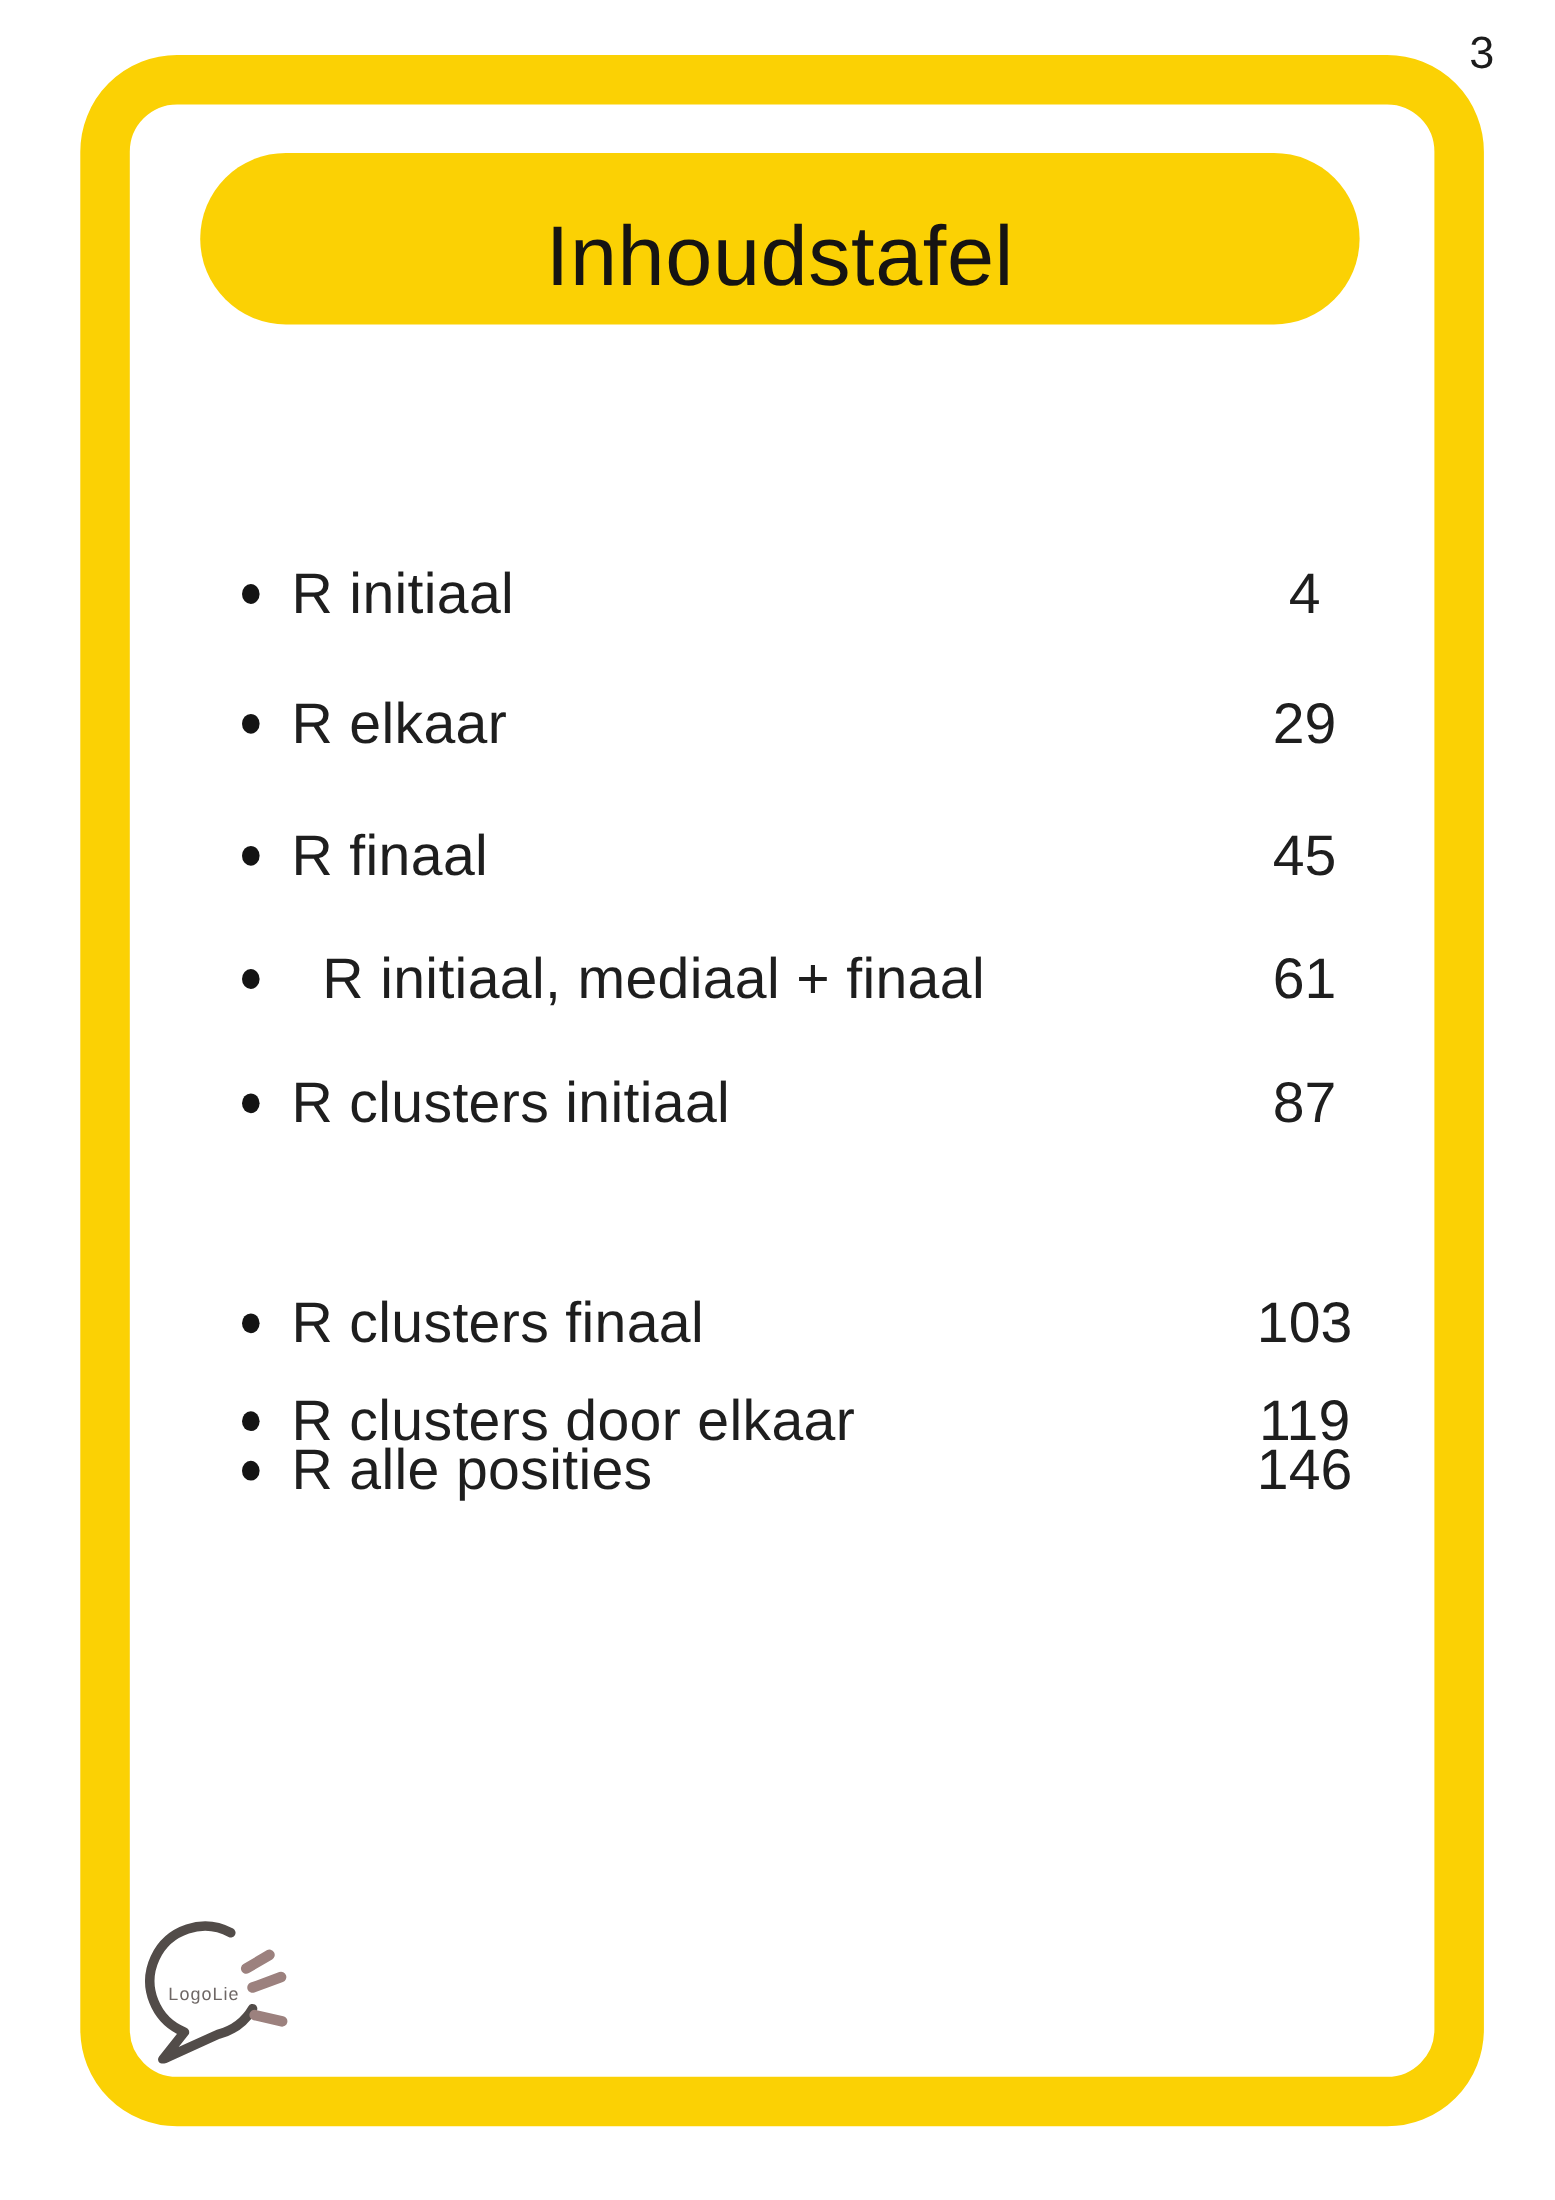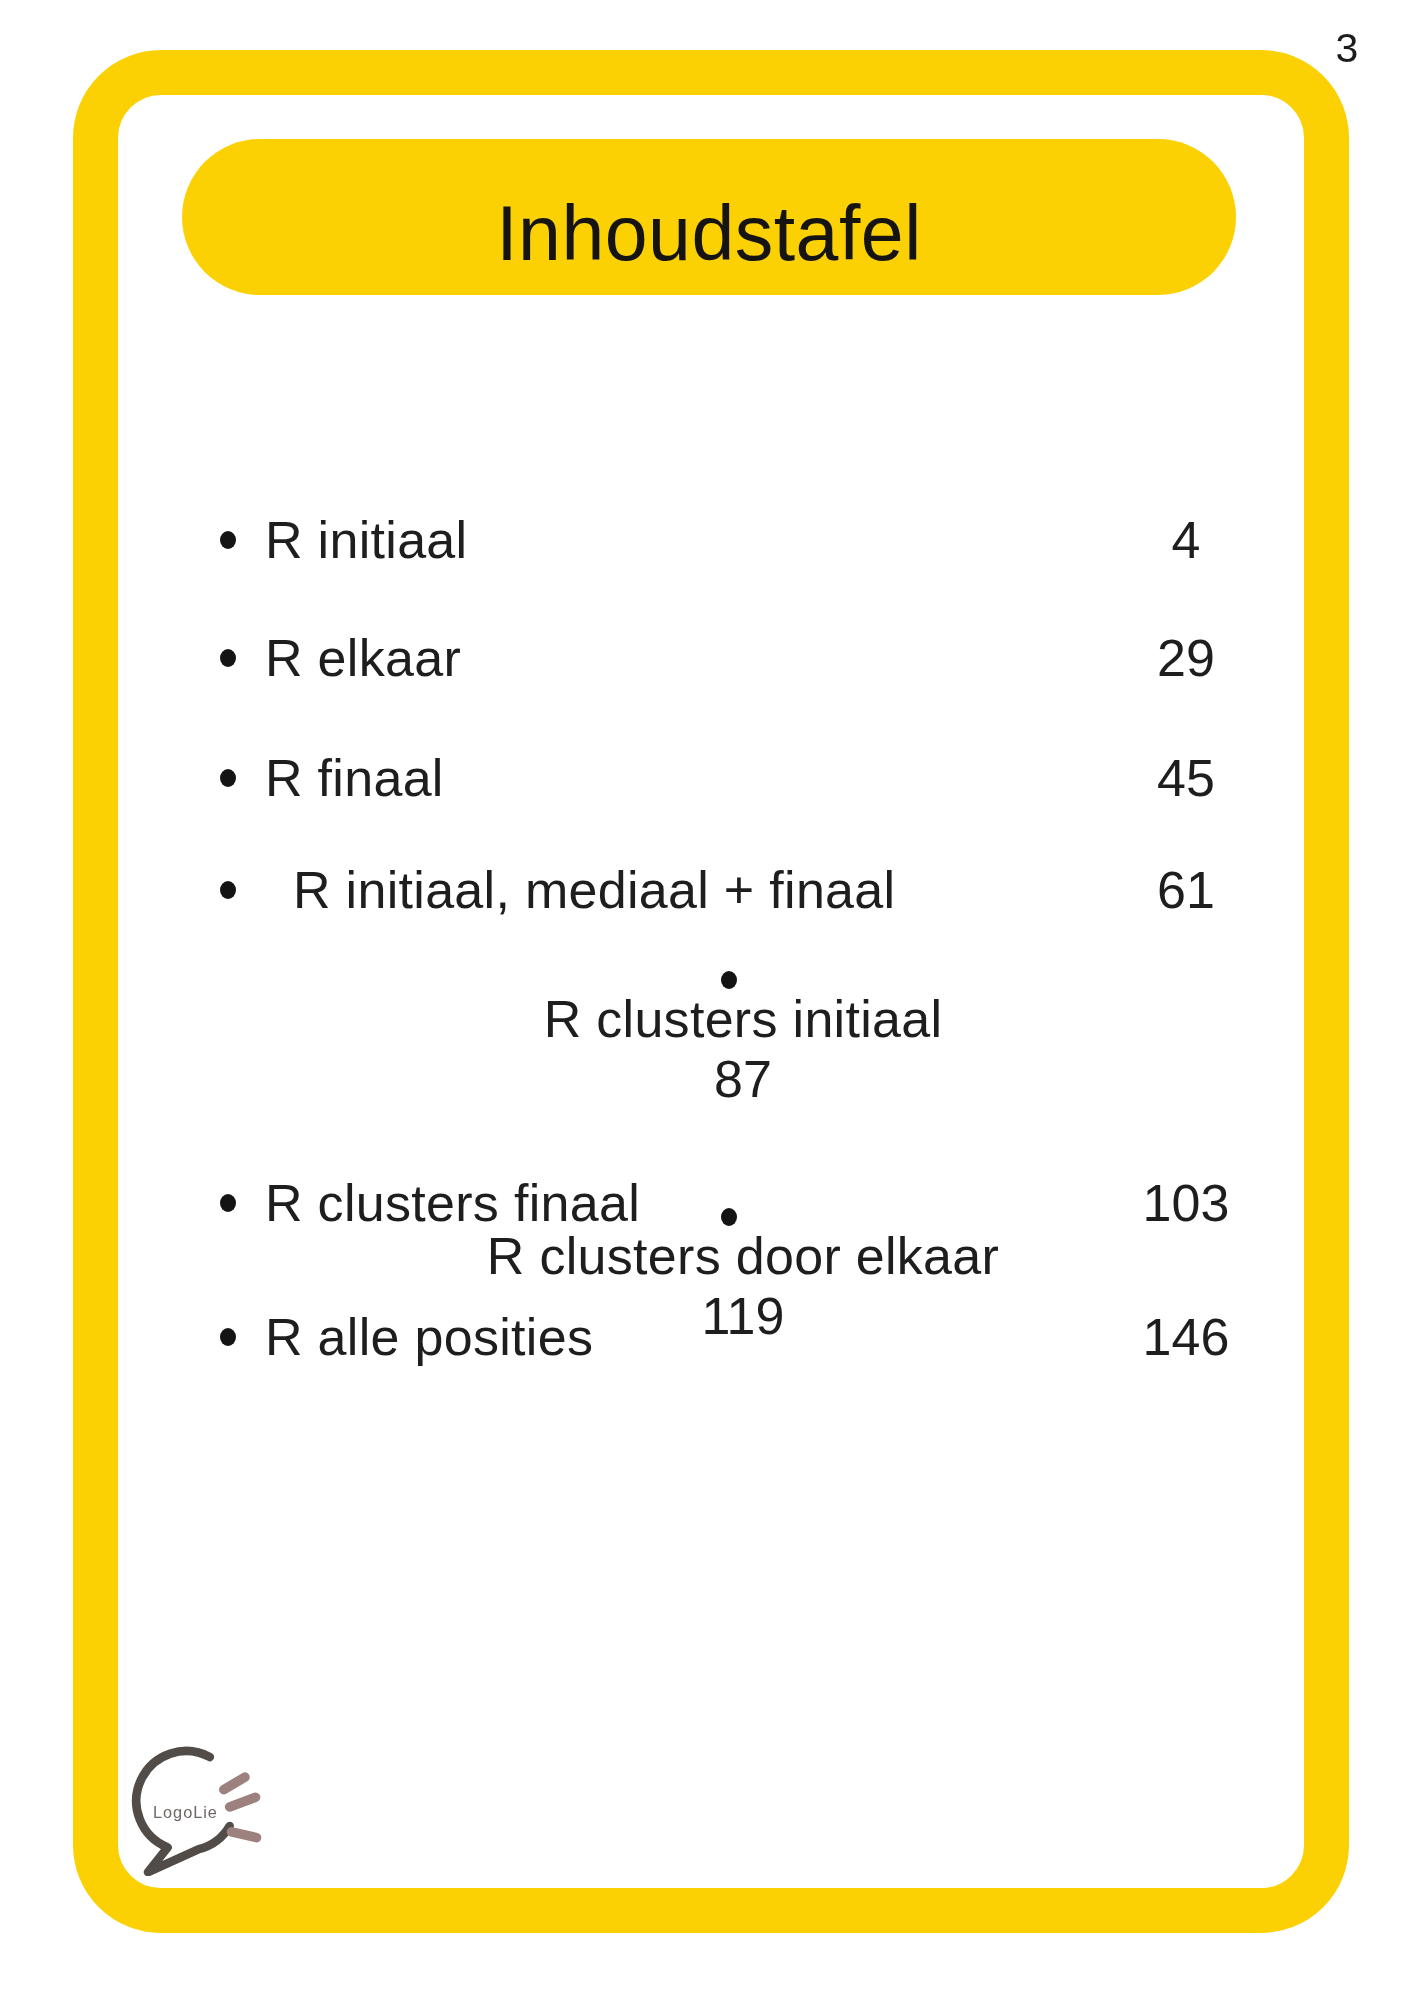--- a/index.html
+++ b/index.html
@@ -87,33 +87,33 @@
     <span class="toc-label">R finaal</span>
     <span class="toc-page">45</span>
   </div>
 
   <div class="toc-row" style="top: 858px; gap: 28px;">
     <span class="bullet-dot"></span>
     <span class="toc-label">R initiaal, mediaal + finaal</span>
     <span class="toc-page">61</span>
   </div>
 
-  <div class="toc-row" style="top: 971px; flex-direction: column;">
+  <div class="toc-row" style="top: 971px;">
     <span class="bullet-dot"></span>
     <span class="toc-label">R clusters initiaal</span>
     <span class="toc-page">87</span>
   </div>
 
   <div class="toc-row" style="top: 1131px; margin-top: 40px;">
     <span class="bullet-dot"></span>
     <span class="toc-label">R clusters finaal</span>
     <span class="toc-page">103</span>
   </div>
 
-  <div class="toc-row" style="top: 1208px; flex-direction: column;">
+  <div class="toc-row" style="top: 1260px;">
     <span class="bullet-dot"></span>
     <span class="toc-label">R clusters door elkaar</span>
     <span class="toc-page">119</span>
   </div>
 
   <div class="toc-row" style="top: 1305px;">
     <span class="bullet-dot"></span>
     <span class="toc-label">R alle posities</span>
     <span class="toc-page">146</span>
   </div>

